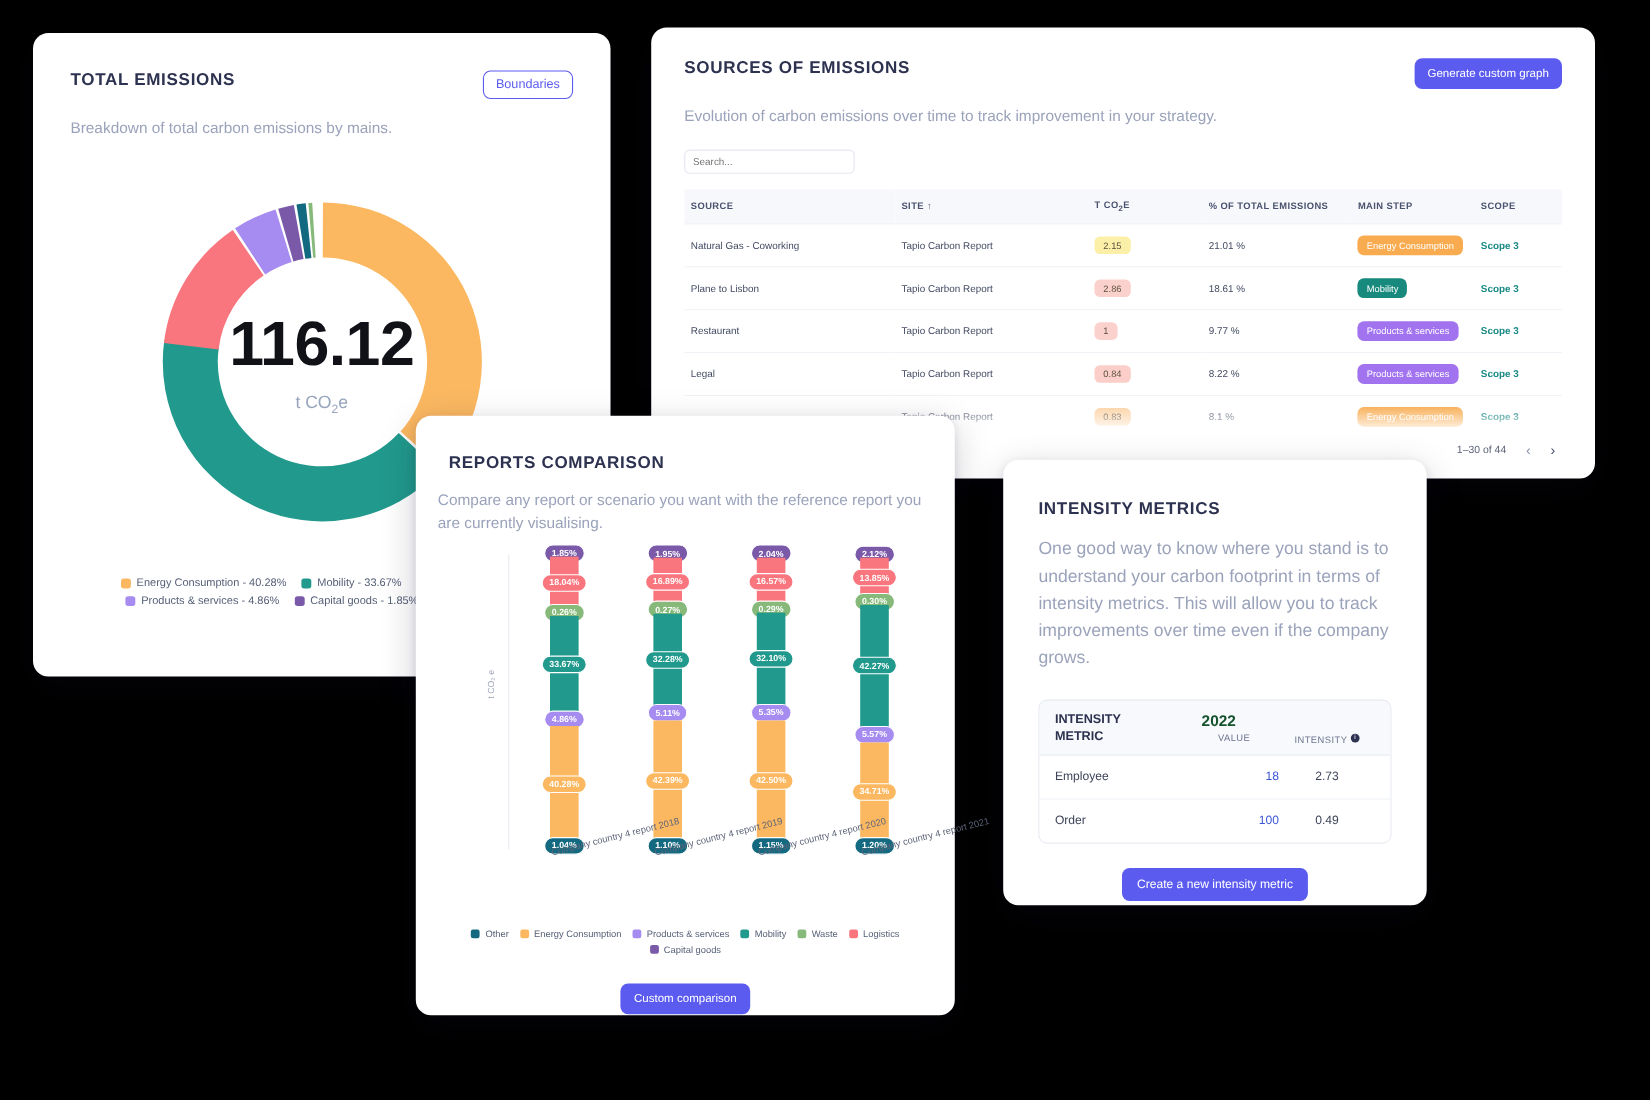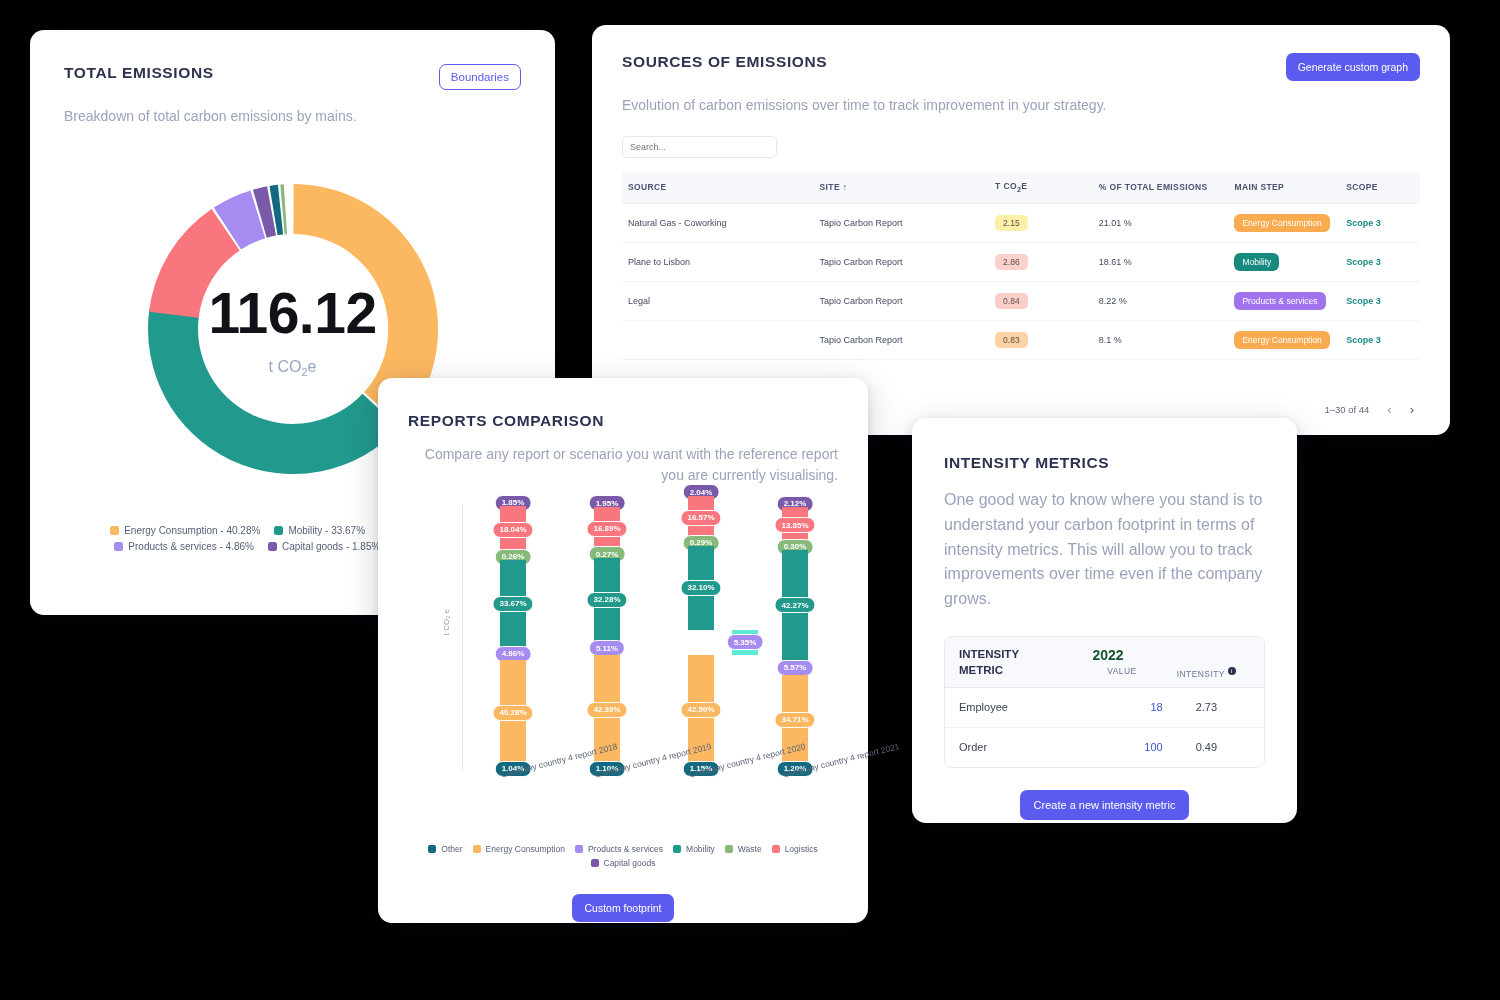--- a/index.html
+++ b/index.html
@@ -87,21 +87,21 @@
   .scope-link { color:#1b8a86; font-size: 9px; font-weight: bold; }
   .fade-bottom { position:absolute; left:0; right:0; bottom:0; height: 26px;
       background: linear-gradient(to bottom, rgba(255,255,255,0), #fff); pointer-events:none; }
   .tbl-foot { display:flex; justify-content:flex-end; align-items:center; gap: 18px;
       padding: 8px 36px 0 0; font-size: 9.5px; color:#5d6478; }
   .pager-arrow { color:#8a93aa; font-size: 13px; cursor:pointer; }
 
   
   #card-reports { left: 378px; top: 378px; width: 490px; height: 545px; }
   #card-reports .head { padding: 34px 30px 0 30px; }
-  #card-reports .sub { padding: 14px 30px 0 32px; text-align: right; }
+  #card-reports .sub { padding: 14px 30px 0 20px; }
   .bars-area { position: relative; margin: 18px 26px 0 26px; height: 300px; }
   .yaxis-label { position:absolute; left: 38px; top: 105px; font-size: 8px; color:#9aa2b6;
       writing-mode: vertical-rl; transform: rotate(180deg); }
   .axis-line { position:absolute; left: 58px; top: 0; bottom: 32px; width: 1px; background:#e7eaf1; }
   .bars-row { position:absolute; left: 62px; right: 0; top: 0; bottom: 32px;
       display:flex; justify-content: space-around; align-items: flex-end; }
   .bar-col { width: 26px; display:flex; flex-direction: column; justify-content:flex-end;
       position: relative; }
   .seg { position: relative; width: 26px; }
   .seg-label {
@@ -240,20 +240,28 @@
             </tr>
             <tr>
               <td class="col-source">Plane to Lisbon</td>
               <td class="col-site">Tapio Carbon Report</td>
               <td class="col-tco"><span class="pill" style="background:#fbd1cd">2.86</span></td>
               <td class="col-pct">18.61 %</td>
               <td class="col-step"><span class="chip" style="background:#17897d">Mobility</span></td>
               <td class="col-scope"><span class="scope-link">Scope 3</span></td>
             </tr>
             <tr>
+              <td class="col-source">Restaurant</td>
+              <td class="col-site">Tapio Carbon Report</td>
+              <td class="col-tco"><span class="pill" style="background:#fbd1cd">1</span></td>
+              <td class="col-pct">9.77 %</td>
+              <td class="col-step"><span class="chip" style="background:#a173ef">Products &amp; services</span></td>
+              <td class="col-scope"><span class="scope-link">Scope 3</span></td>
+            </tr>
+            <tr>
               <td class="col-source">Legal</td>
               <td class="col-site">Tapio Carbon Report</td>
               <td class="col-tco"><span class="pill" style="background:#fbcec9">0.84</span></td>
               <td class="col-pct">8.22 %</td>
               <td class="col-step"><span class="chip" style="background:#a173ef">Products &amp; services</span></td>
               <td class="col-scope"><span class="scope-link">Scope 3</span></td>
             </tr>
             <tr>
               <td class="col-source"></td>
               <td class="col-site">Tapio Carbon Report</td>
@@ -337,21 +345,21 @@
             </div>
             <div class="seg" style="background: rgb(249, 118, 126); height: 43.082px;">
               <span class="seg-label" style="background: rgb(249, 118, 126);">16.57%</span>
             </div>
             <div class="seg" style="background: rgb(134, 185, 122); height: 7px;">
               <span class="seg-label" style="background: rgb(134, 185, 122);">0.29%</span>
             </div>
             <div class="seg" style="background: rgb(33, 153, 140); height: 83.46px;">
               <span class="seg-label" style="background: rgb(33, 153, 140);">32.10%</span>
             </div>
-            <div class="seg" style="background: #5eead4; height: 25px; margin-left: 44px;">
+            <div class="seg" style="background: #5eead4; height: 14px;">
               <span class="seg-label" style="background: rgb(166, 139, 240);">5.35%</span>
             </div>
             <div class="seg" style="background: rgb(251, 184, 97); height: 110.5px;">
               <span class="seg-label" style="background: rgb(251, 184, 97);">42.50%</span>
             </div>
             <div class="seg" style="background: rgb(19, 105, 127); height: 7px;">
               <span class="seg-label" style="background: rgb(19, 105, 127);">1.15%</span>
             </div>
           </div>
           <div class="bar-col">
@@ -411,21 +419,21 @@
           <span class="swatch" style="background:#f9767e"></span>
           <span>Logistics</span>
         </div>
         <div class="legend-item">
           <span class="swatch" style="background:#7a5aa8"></span>
           <span>Capital goods</span>
         </div>
       </div>
 
     <div class="btn-center">
-      <button class="btn-solid">Custom footprint</button>
+      <button class="btn-solid">Custom comparison</button>
     </div>
   </div>
 
   <div class="card" id="card-intensity">
     <div class="head">
       <div class="card-title">INTENSITY METRICS</div>
     </div>
     <div class="sub card-sub">One good way to know where you stand is to understand your carbon footprint in terms of intensity metrics. This will allow you to track improvements over time even if the company grows.</div>
 
     <div class="im-table">

